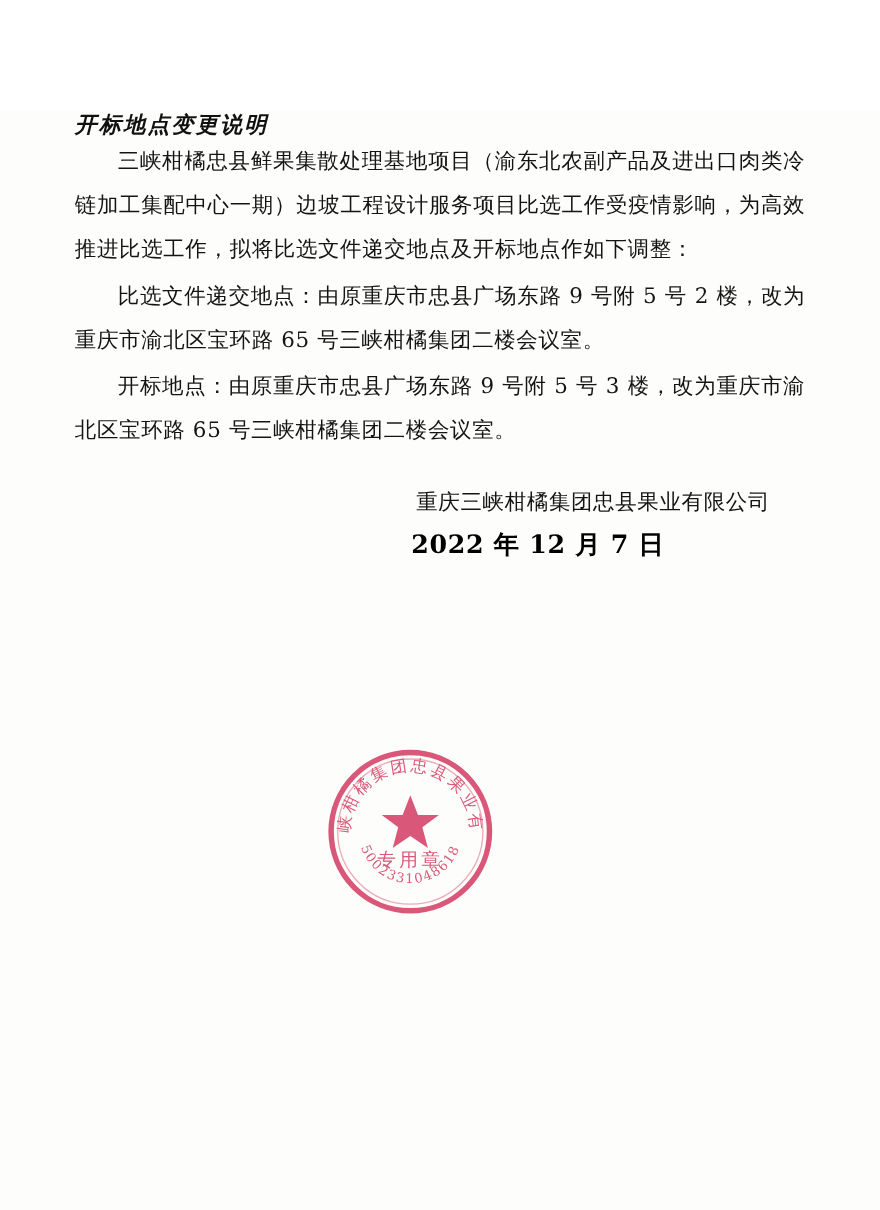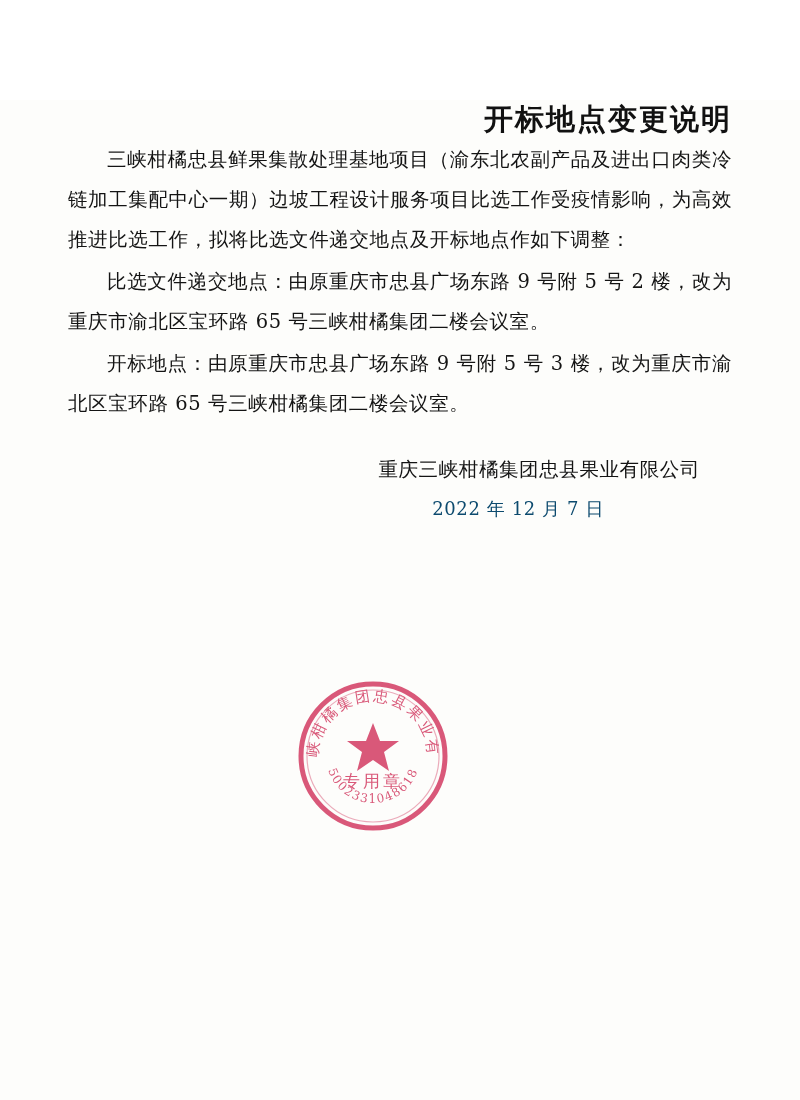--- a/index.html
+++ b/index.html
@@ -17,28 +17,29 @@
   }
   .page {
     position: relative;
     width: 800px;
     height: 1100px;
     background: #fdfdfb;
     box-sizing: border-box;
     padding: 0 68px;
   }
   .doc-title {
-    text-align: right;
-    font-size: 29px;
+    text-align: left;
+    font-size: 20px;
     font-weight: bold;
     letter-spacing: 2px;
     margin-top: 100px;
     margin-bottom: 0;
     font-family: "DejaVu Serif", "Liberation Serif", serif;
     color: #111;
+    font-style: italic;
   }
   .body-block {
   }
   p.para {
     font-size: 19.5px;
     line-height: 40px;
     text-align: justify;
     text-justify: inter-ideograph;
     margin: 0 0 2px 0;
     text-indent: 2em;
@@ -51,25 +52,26 @@
     position: relative;
     padding-right: 32px;
   }
   .sign-line {
     font-size: 19.5px;
     line-height: 40px;
     letter-spacing: 0.6px;
     color: #141414;
   }
   .sign-date {
-    font-size: 18px;
+    font-size: 23px;
     line-height: 38px;
     letter-spacing: 0.6px;
-    color: #0c4a6e;
+    color: #000000;
     padding-right: 96px;
+    font-weight: bold;
   }
   
   .seal {
     position: absolute;
     left: 292px;
     top: 575px;
     width: 162px;
     height: 162px;
     pointer-events: none;
     opacity: 0.78;

